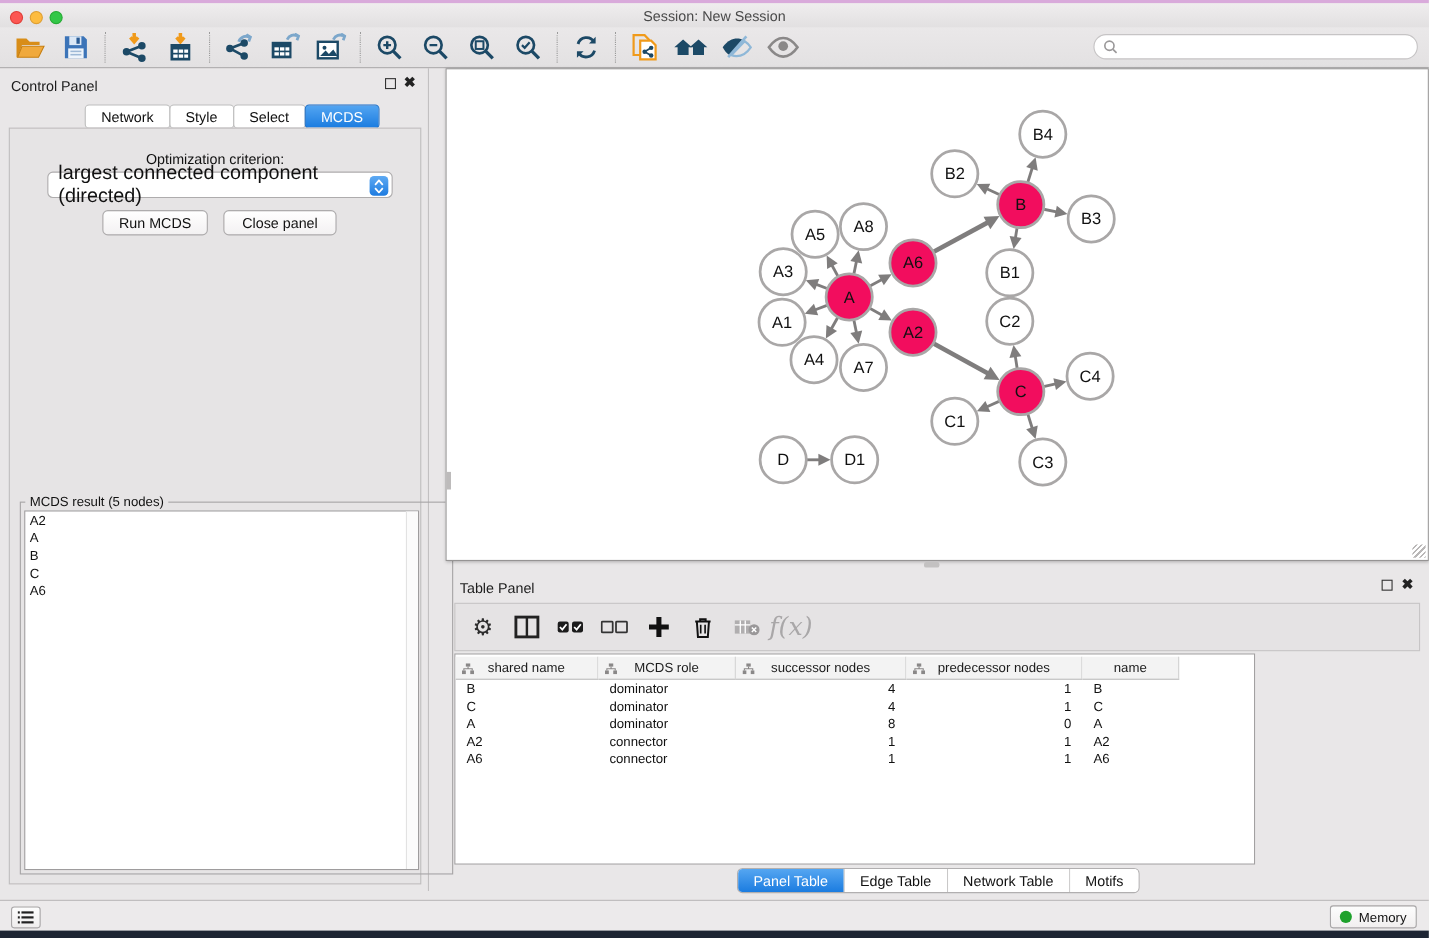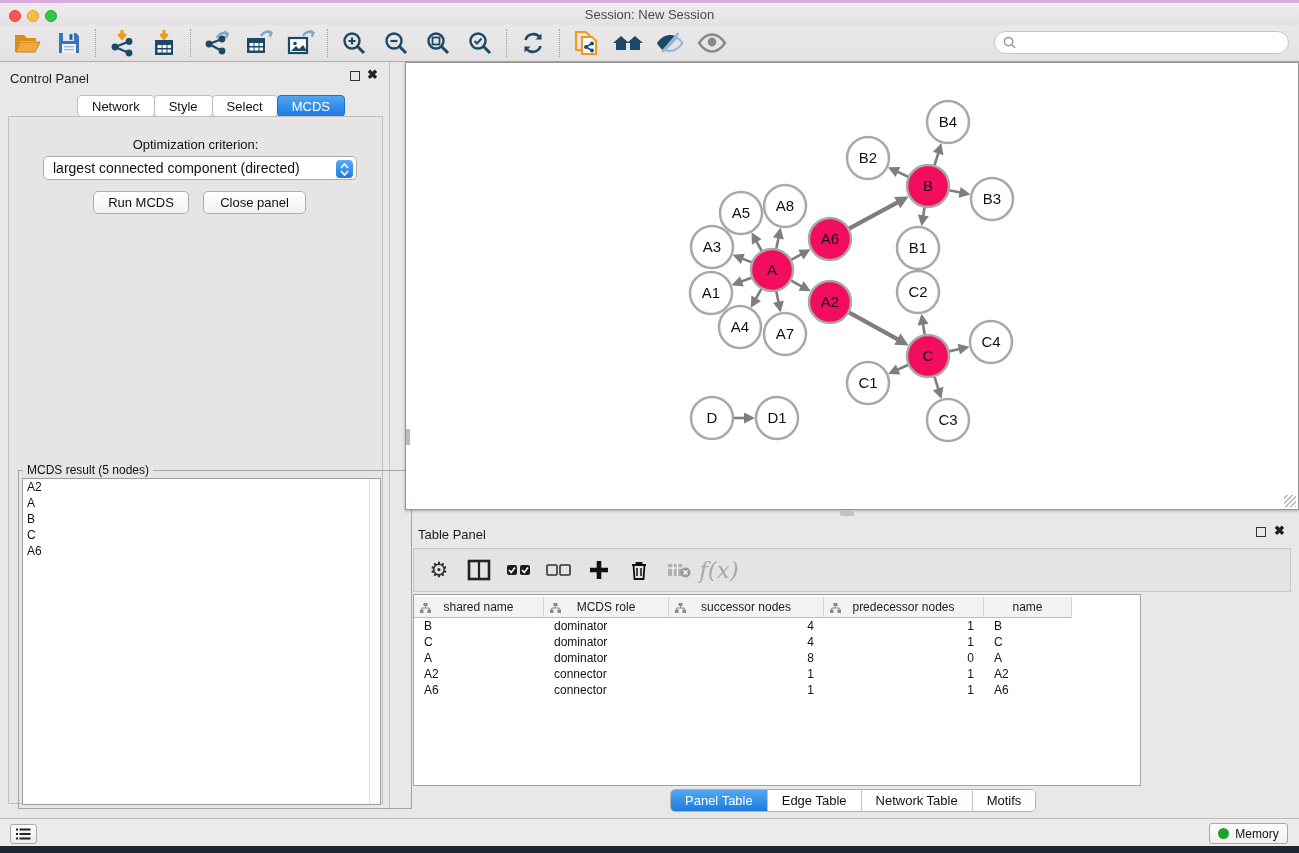--- a/index.html
+++ b/index.html
@@ -28,24 +28,24 @@
   
   .cpanel { position:absolute; left:0; top:62px; width:390px; height:748px; border-right:1px solid #c2c0c1; }
   .panel-title { position:absolute; left:10px; top:9px; font-size:13px; color:#1c1c1c; }
   .panel-ctrl { position:absolute; top:9px; font-size:11px; color:#222; line-height:11px; }
   .float-box { width:10px; height:10px; border:1.5px solid #333; display:inline-block; }
   .cp-tabs { position:absolute; left:78px; top:33px; display:flex; }
   .cp-tab { height:22px; padding:3px 14px; font-size:13px; color:#111; background:#fff; border:1px solid #bdbdbd; margin-left:-1px; border-radius:4px; }
   .cp-tab.active { background:linear-gradient(#53a5f1,#1b7ce0); color:#fff; border-color:#1a6fc9; }
   .cp-content { position:absolute; left:8px; top:54px; width:375px; height:688px; background:#e6e4e5; border:1px solid #c0bebf; }
   .opt-label { position:absolute; left:0; width:100%; top:20px; text-align:center; font-size:13px; color:#111; }
-  .cp-select { position:absolute; left:34px; top:39px; width:314px; height:24px; background:#fff; border:1px solid #aeacad; border-radius:5px; font-size:14px; color:#111; display:flex; align-items:center; padding-left:9px; }
+  .cp-select { position:absolute; left:34px; top:39px; width:314px; height:24px; background:#fff; border:1px solid #aeacad; border-radius:5px; font-size:18px; color:#111; display:flex; align-items:center; padding-left:9px; }
   .cp-select .spinner { position:absolute; right:3px; top:3px; width:17px; height:18px; border-radius:4px; background:linear-gradient(#5eaaf3,#1d7be0); display:flex; flex-direction:column; align-items:center; justify-content:center; gap:1px; }
   .cp-btn { position:absolute; top:74px; height:23px; background:linear-gradient(#ffffff,#f3f1f2); border:1px solid #aeacad; border-radius:5px; font-size:13px; color:#111; text-align:center; line-height:21px; }
-  .fieldset { position:absolute; left:9px; top:353px; width:394px; height:339px; border:1px solid #a6a4a5; }
+  .fieldset { position:absolute; left:9px; top:339px; width:394px; height:339px; border:1px solid #a6a4a5; }
   .fieldset .legend { position:absolute; left:4px; top:-8px; background:#e6e4e5; padding:0 4px; font-size:12px; color:#111; }
   .result-list { position:absolute; left:3px; top:7px; width:359px; height:327px; background:#fff; border:1px solid #9e9c9d; font-size:12px; color:#111; }
   .result-list .item { padding:1px 0 1px 4px; line-height:14px; }
   .result-scroll { position:absolute; right:0; top:0; width:11px; height:100%; background:#fbfbfb; border-left:1px solid #e2e2e2; }
 
   
   .netframe { position:absolute; left:405px; top:62px; width:894px; height:448px; background:#fff; border:1px solid #969494; box-shadow:0 1px 3px rgba(0,0,0,0.25); }
   .netframe .ftitle { position:absolute; left:0; top:0; width:100%; height:26px; background:linear-gradient(#eeecec,#dddbdb); border-bottom:1px solid #b3b1b1; }
   .netframe .ftitle .title { position:absolute; left:0; right:0; top:6px; text-align:center; font-size:13px; color:#2d2d2d; }
   .ftl { position:absolute; top:7px; width:13px; height:13px; border-radius:50%; }

